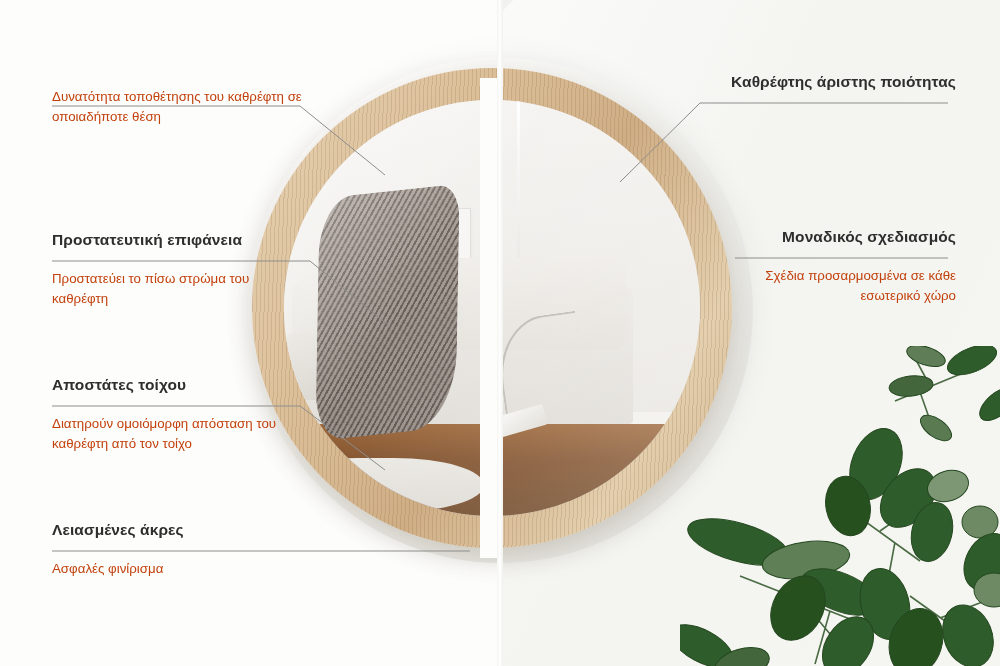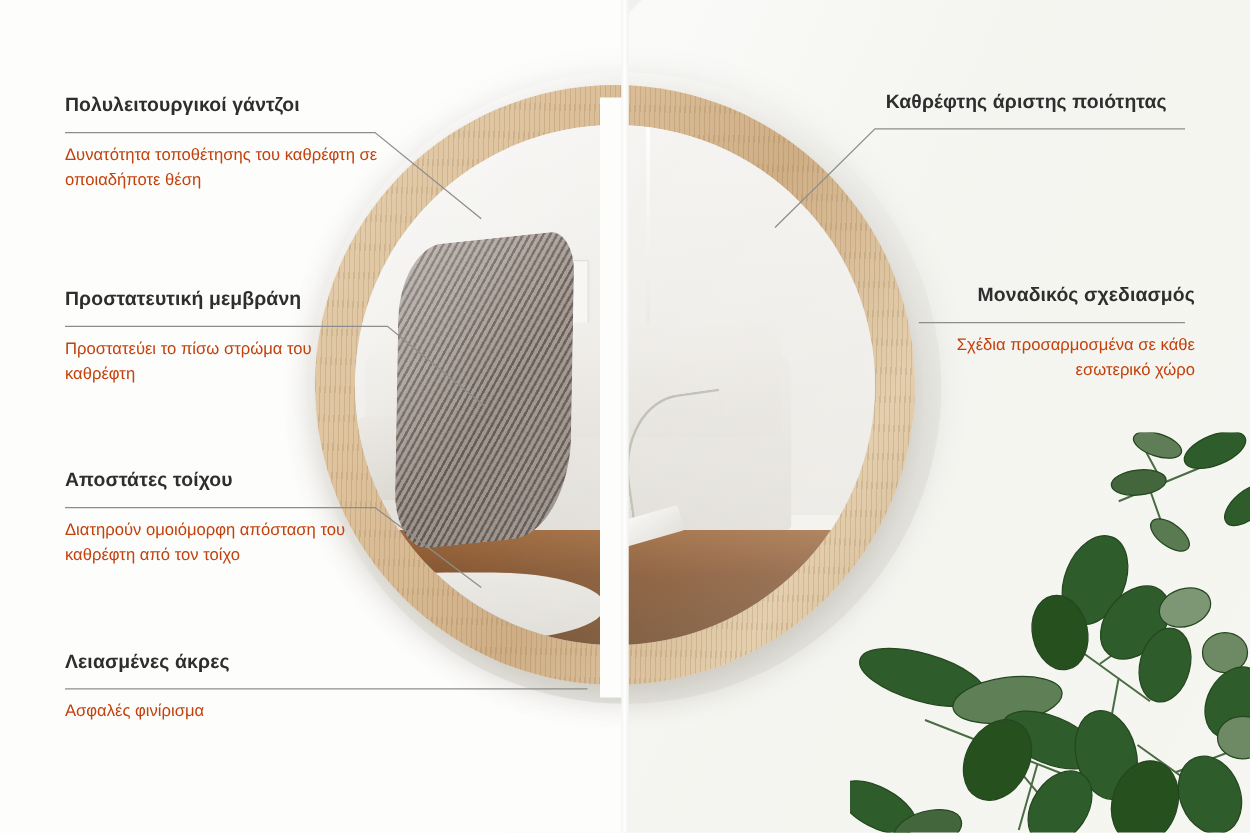--- a/index.html
+++ b/index.html
@@ -257,44 +257,43 @@
       <path d="M52 106 L300 106 L385 175"></path>
       <path d="M52 261 L310 261 L388 325"></path>
       <path d="M52 406 L300 406 L385 470"></path>
       <path d="M52 551 L470 551"></path>
       <path d="M948 103 L700 103 L620 182"></path>
       <path d="M948 258 L735 258"></path>
     </g>
   </svg>
 
   <div class="callout left-callout" style="top:76px; width:250px;">
-    <h3>Πολυλειτουργικοί γάντζοι</h3>
     <div class="rule" style="visibility:hidden"></div>
     <p style="margin-top:6px">Δυνατότητα τοποθέτησης του καθρέφτη σε οποιαδήποτε θέση</p>
   </div>
 
   <div class="callout left-callout" style="top:231px; width:250px;">
-    <h3>Προστατευτική μεμβράνη</h3>
+    <h3>Προστατευτική επιφάνεια</h3>
     <div class="rule" style="visibility:hidden"></div>
     <p style="margin-top:6px">Προστατεύει το πίσω στρώμα του καθρέφτη</p>
   </div>
 
   <div class="callout left-callout" style="top:376px; width:250px;">
     <h3>Αποστάτες τοίχου</h3>
     <div class="rule" style="visibility:hidden"></div>
     <p style="margin-top:6px">Διατηρούν ομοιόμορφη απόσταση του καθρέφτη από τον τοίχο</p>
   </div>
 
   <div class="callout left-callout" style="top:521px; width:250px;">
     <h3>Λειασμένες άκρες</h3>
     <div class="rule" style="visibility:hidden"></div>
     <p style="margin-top:6px">Ασφαλές φινίρισμα</p>
   </div>
 
-  <div class="callout right-callout" style="top:73px; width:270px;text-align:center;">
+  <div class="callout right-callout" style="top:73px; width:270px;">
     <h3>Καθρέφτης άριστης ποιότητας</h3>
     <div class="rule" style="visibility:hidden"></div>
   </div>
 
   <div class="callout right-callout" style="top:228px; width:230px;">
     <h3>Μοναδικός σχεδιασμός</h3>
     <div class="rule" style="visibility:hidden"></div>
     <p style="margin-top:6px">Σχέδια προσαρμοσμένα σε κάθε εσωτερικό χώρο</p>
   </div>
 

